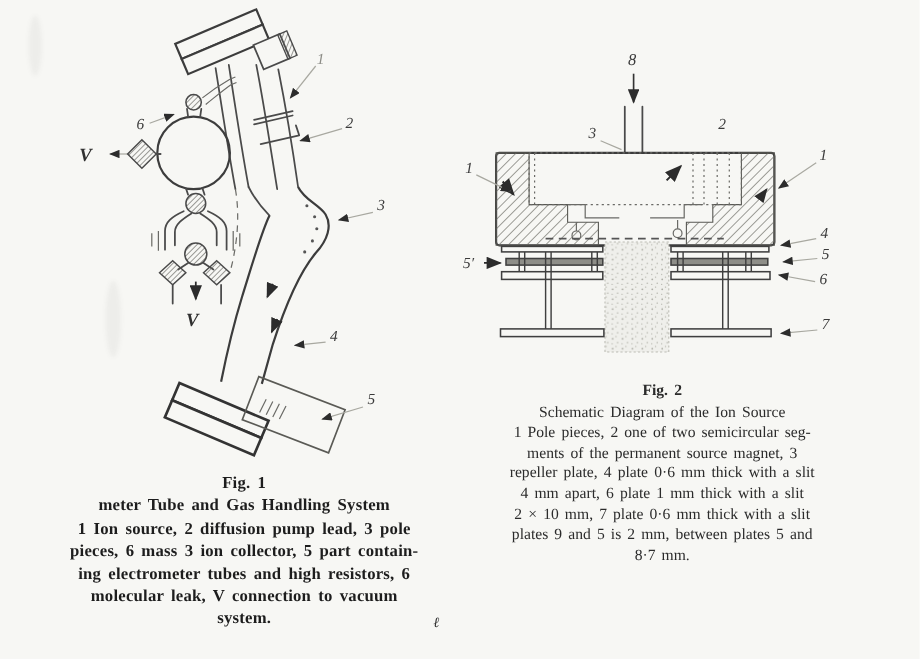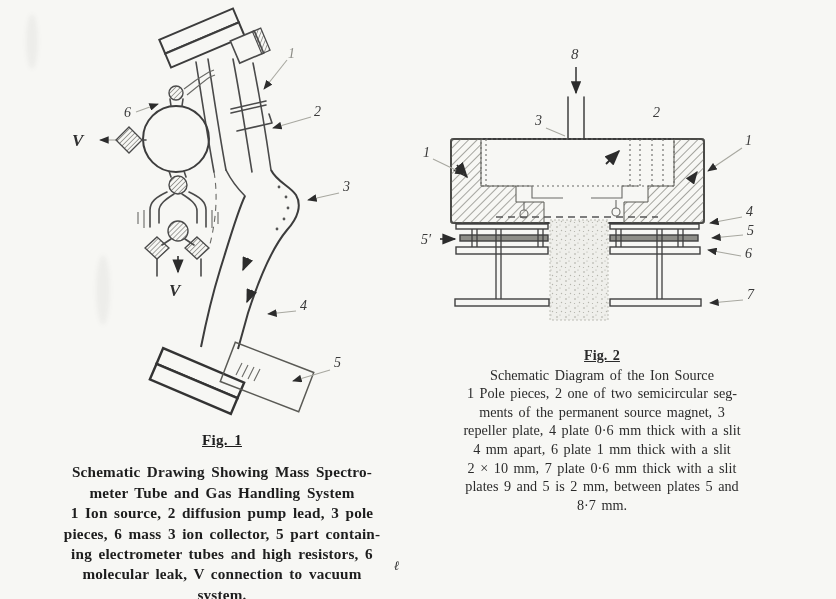--- a/index.html
+++ b/index.html
@@ -17,25 +17,25 @@
   svg .leader{stroke:#a8a8a0;stroke-width:1.1;fill:none;}
   svg .dash{stroke-dasharray:6,5;}
   svg .dot{stroke-dasharray:2,3;}
   svg .paper{fill:#f7f7f4;}
   svg text.lbl{font-family:"Liberation Serif",serif;font-style:italic;font-size:14px;fill:#3a3a3a;}
   svg text.lblbig{font-family:"Liberation Serif",serif;font-style:italic;font-weight:bold;font-size:17px;fill:#303030;}
   svg text.faint{fill:#8d8d87;}
   .caption{position:absolute;text-align:center;}
   .cap1{left:42px;top:430px;width:360px;font-size:15.2px;line-height:20.4px;
         font-weight:bold;color:#1d1d1d;letter-spacing:0.2px;word-spacing:2.5px;}
-  .cap1 .cap-title{margin-bottom:12px;}
+  .cap1 .cap-title{margin-bottom:0;}
   .cap2{left:428px;top:346px;width:348px;font-size:14.2px;line-height:18.6px;
         color:#2b2b2b;word-spacing:2px;}
   .cap2 .cap-title{margin-bottom:1px;}
-  .cap-title{font-weight:bold;text-decoration:underline;}
+  .cap-title{font-weight:bold;}
   .stray{position:absolute;left:394px;top:558px;font-style:italic;font-weight:bold;
          font-size:13px;color:#2e2e2e;font-family:"Liberation Serif",serif;}
 </style>
 </head>
 <body>
 
 <div class="page">
 
   <div class="smudge" style="left:96px;top:255px;width:14px;height:70px;background:rgba(60,60,55,0.05);filter:blur(2px);"></div>
   <div class="smudge" style="left:26px;top:14px;width:12px;height:55px;background:rgba(60,60,55,0.05);filter:blur(2px);"></div>
@@ -258,21 +258,20 @@
       <text class="lbl" x="327" y="264">7</text>
     </g>
     <g>
       <line x1="20" y1="204" x2="35" y2="204" stroke="#2c2c2c" stroke-width="1.6" marker-end="url(#ah)"></line>
       <text class="lbl" x="1" y="209">5′</text>
     </g>
   </svg>
 
   <div class="caption cap1">
     <div class="cap-title">Fig. 1</div>
-    <div>Schematic Drawing Showing Mass Spectro-</div>
     <div>meter Tube and Gas Handling System</div>
     <div>1 Ion source, 2 diffusion pump lead, 3 pole</div>
     <div>pieces, 6 mass 3 ion collector, 5 part contain-</div>
     <div>ing electrometer tubes and high resistors, 6</div>
     <div>molecular leak, V connection to vacuum</div>
     <div>system.</div>
   </div>
 
   <div class="caption cap2">
     <div class="cap-title">Fig. 2</div>

